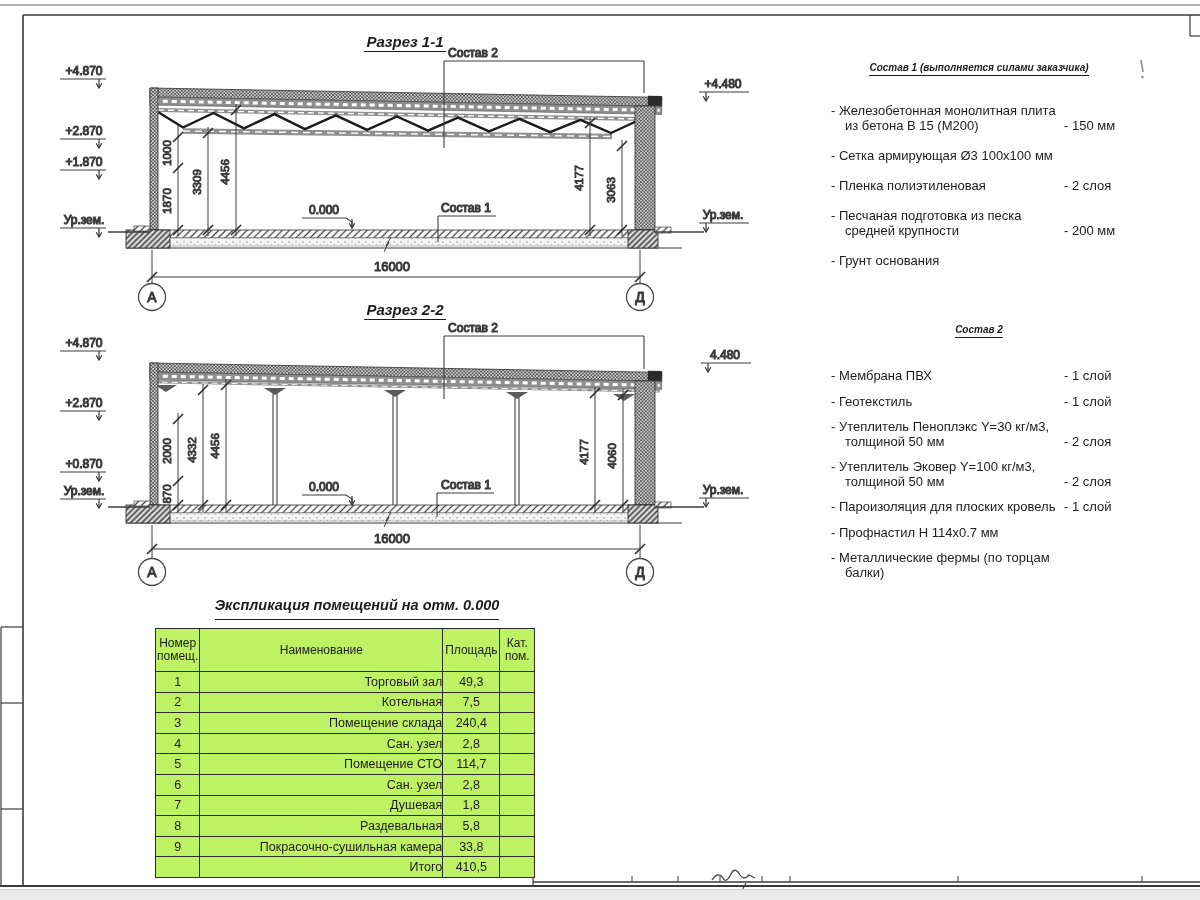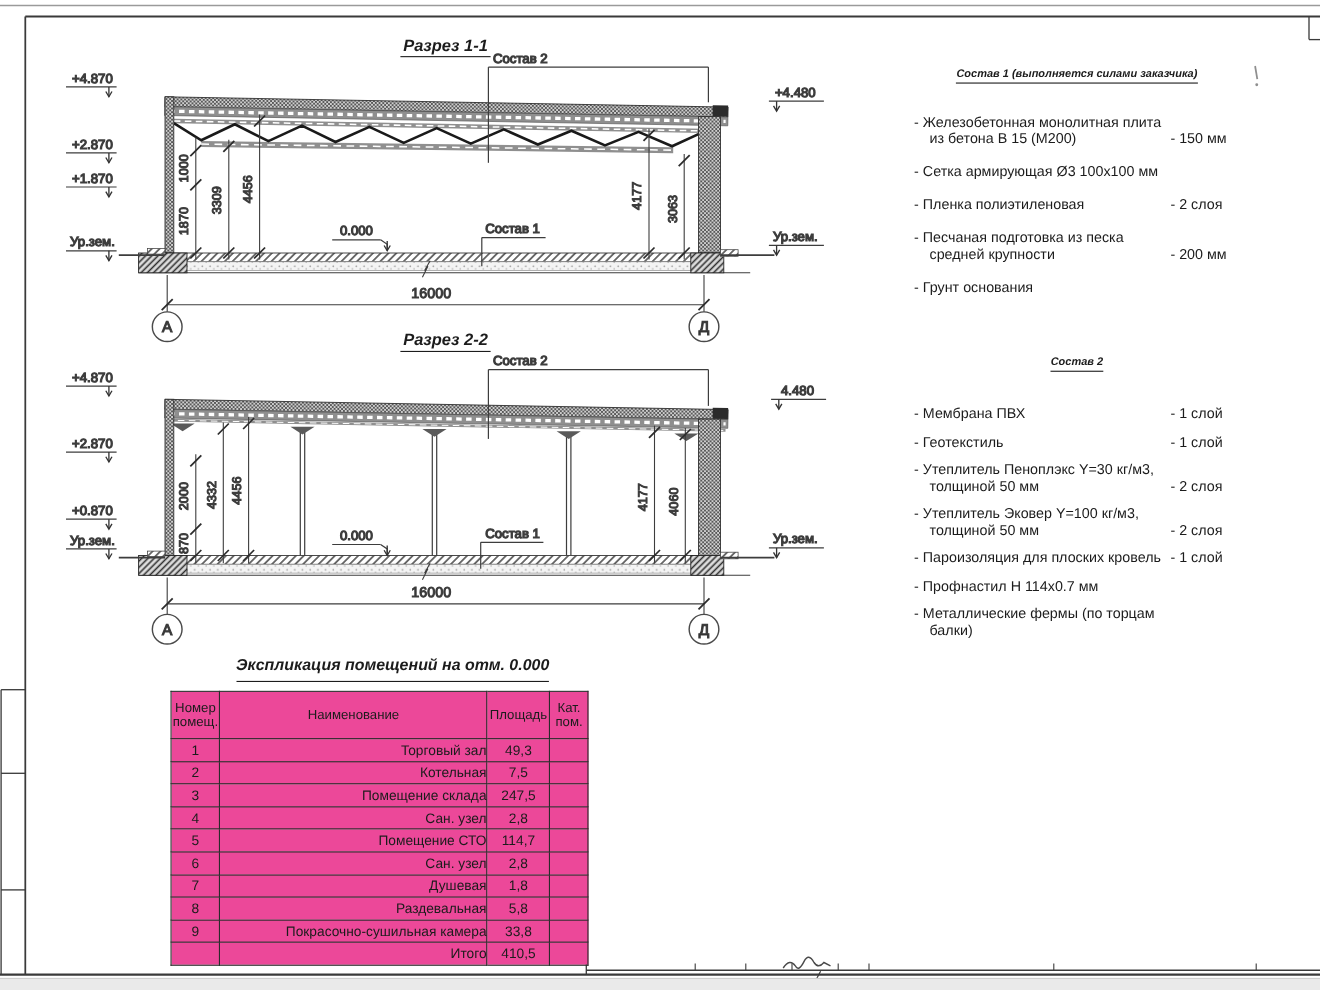--- a/index.html
+++ b/index.html
@@ -15,21 +15,21 @@
   .panel-title span{border-bottom:1.5px solid #1c1c1c;padding-bottom:2px;}
   .spec-item{display:flex;align-items:flex-end;margin-bottom:15px;margin-left:33px;}
   .spec-name{flex:1;white-space:pre-line;padding-left:14px;text-indent:-14px;}
   .spec-qty{width:96px;}
   .p2 .spec-item{margin-bottom:11px;}
   .p2 .spec-name,.p2 .spec-qty{line-height:14.5px;}
   .p2 .panel-title{margin-bottom:32px;}
   .tbl-title{width:390px;text-align:center;font-size:14.5px;font-style:italic;font-weight:bold;}
   .tbl-title span{border-bottom:1.6px solid #1c1c1c;padding-bottom:6px;}
   table#schedule{position:absolute;left:155px;top:628px;border-collapse:collapse;table-layout:fixed;}
-  #schedule th,#schedule td{border:1.4px solid #2b2b2b;background:#ec4899;}
+  #schedule th,#schedule td{border:1.4px solid #2b2b2b;background:#bef264;}
   #schedule th{height:42px;font-size:12px;line-height:13px;font-weight:normal;
                white-space:pre-line;text-align:center;padding:0 1px;}
   #schedule td{height:19.6px;font-size:12.5px;padding:0;}
   #schedule td.c-num,#schedule td.c-area,#schedule td.c-cat{text-align:center;}
   #schedule td.c-name{text-align:right;padding-left:7px;}
   .bottom-strip{position:absolute;left:0;top:889px;width:1200px;height:11px;
                 background:#eaeaea;border-top:1px solid #cfcfcf;}
 </style>
 </head>
 <body>
@@ -421,21 +421,21 @@
     </tr>
     <tr>
       <td class="c-num">2</td>
       <td class="c-name">Котельная</td>
       <td class="c-area">7,5</td>
       <td class="c-cat"></td>
     </tr>
     <tr>
       <td class="c-num">3</td>
       <td class="c-name">Помещение склада</td>
-      <td class="c-area">247,5</td>
+      <td class="c-area">240,4</td>
       <td class="c-cat"></td>
     </tr>
     <tr>
       <td class="c-num">4</td>
       <td class="c-name">Сан. узел</td>
       <td class="c-area">2,8</td>
       <td class="c-cat"></td>
     </tr>
     <tr>
       <td class="c-num">5</td>

